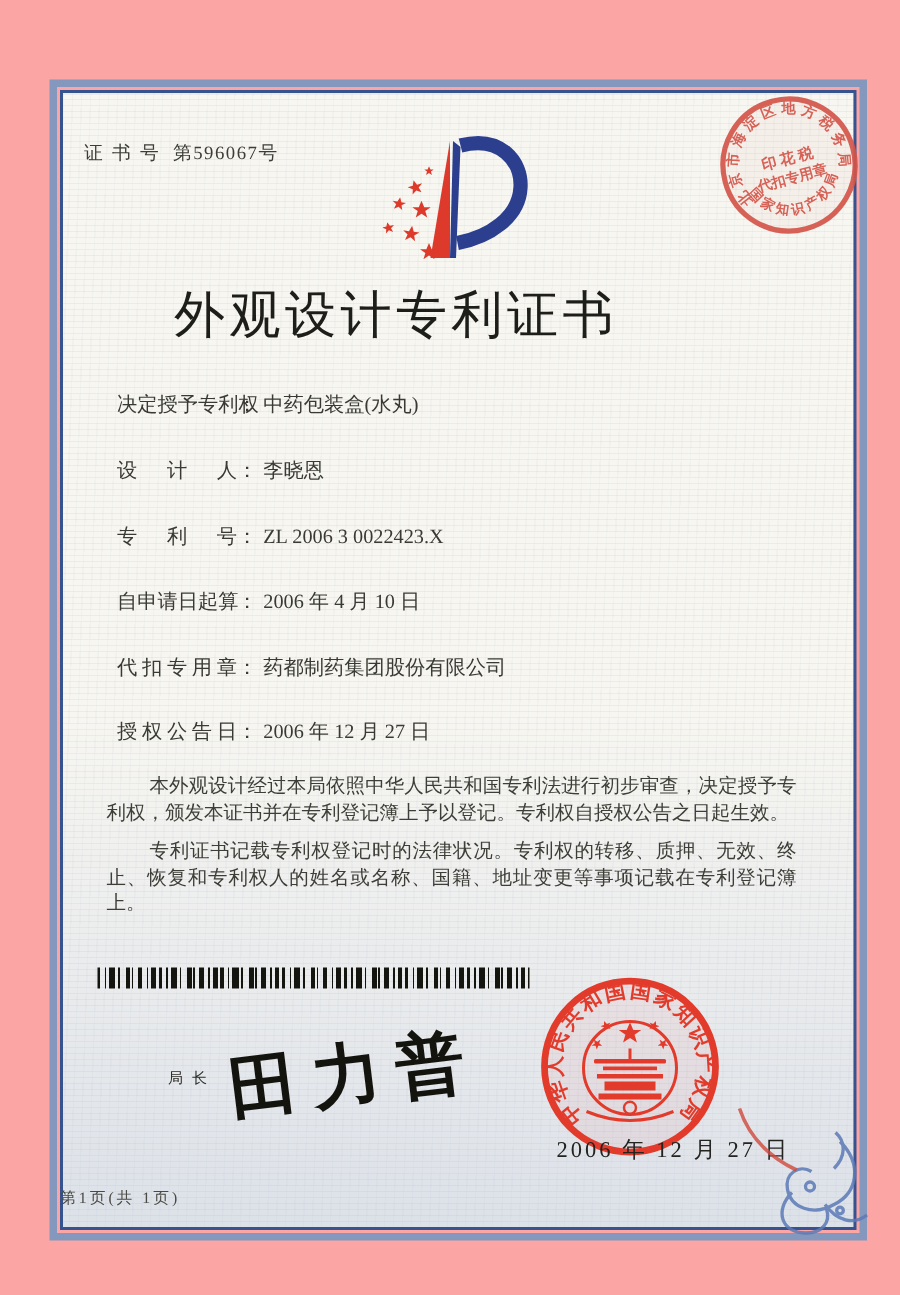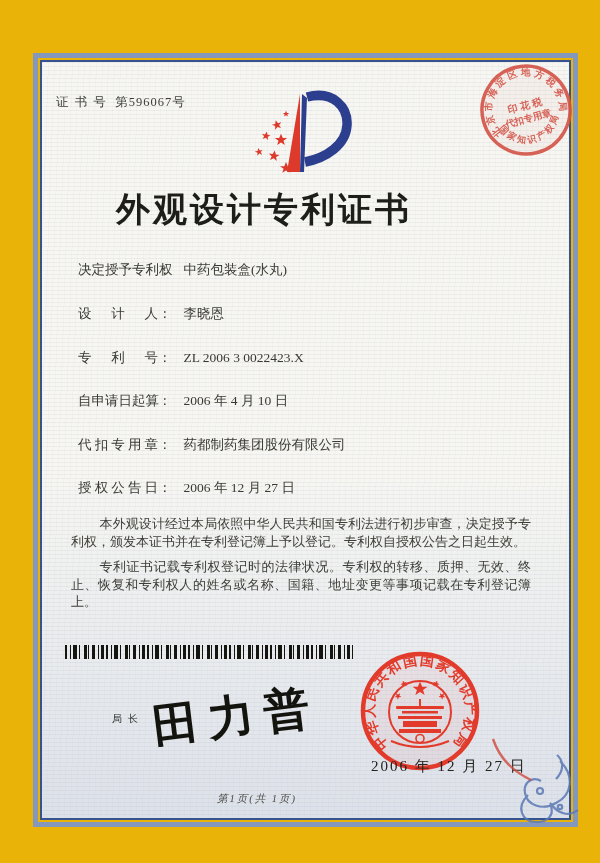--- a/index.html
+++ b/index.html
@@ -1,18 +1,18 @@
 <!DOCTYPE html>
 <html><head>
 <meta charset="utf-8">
 <style>
   html,body{margin:0;padding:0;background:#e8e7e2;}
   .page{
     position:relative;width:600px;height:863px;overflow:hidden;
-    background:#eab308;
+    background:#fca5a5;
     font-family:"Liberation Serif","DejaVu Serif",serif;
     color:#33332e;
   }
   .pattern{
     position:absolute;left:42px;top:62px;width:527px;height:756px;z-index:0;
     background-color:#f7f6f1;
     background-image:
       linear-gradient(to bottom, rgba(195,204,228,0) 55%, rgba(164,180,214,0.32) 100%),
       repeating-linear-gradient(to bottom, rgba(132,152,196,0.11) 0 1px, rgba(132,152,196,0) 1px 4px),
       repeating-linear-gradient(92deg, rgba(132,152,196,0.05) 0 1px, rgba(132,152,196,0) 1px 6px);
@@ -23,26 +23,26 @@
   }
   .frame::after{
     content:"";position:absolute;inset:2px;border:2px solid #36538f;
   }
   .abs{position:absolute;z-index:2;}
   .cert-no{left:56px;top:94px;font-size:12.5px;letter-spacing:1.5px;color:#3d3d38;}
   .cert-no .num{margin-left:8px;letter-spacing:1px;}
   .logo{left:246px;top:88px;}
   .title{
     left:40px;top:187px;width:448px;text-align:center;
-    font-size:34px;font-weight:bold;letter-spacing:3px;color:#1d1d1a;
+    font-size:34px;font-weight:normal;letter-spacing:3px;color:#1d1d1a;
   }
   .frow{position:absolute;left:78px;font-size:13.5px;color:#3a3a34;white-space:nowrap;}
   .flabel{display:inline-block;width:80px;text-align:justify;text-align-last:justify;vertical-align:bottom;}
   .fcolon{display:inline-block;}
-  .fvalue{margin-left:12px;}
+  .fvalue{margin-left:4px;}
   .r0{top:261px}.r1{top:305px}.r2{top:349px}.r3{top:392px}.r4{top:436px}.r5{top:479px}
   .body-text{
     left:63px;top:507px;width:476px;
     font-size:13px;line-height:17.6px;color:#3e3e38;
     text-align:justify;
   }
   .body-text p{margin:8px;text-indent:2.2em;}
   .barcode{
     left:65px;top:645px;width:288px;height:14px;
     background:repeating-linear-gradient(90deg,
@@ -55,21 +55,21 @@
       #15150f 27px 30px, transparent 30px 33px,
       #15150f 33px 34px, transparent 34px 36px,
       #15150f 36px 39px, transparent 39px 41px);
   }
   .director-label{left:112px;top:712px;font-size:10px;letter-spacing:6px;color:#2b2b27;}
   .signature{
     left:152px;top:686px;font-size:46px;font-weight:700;color:#14140f;
     letter-spacing:10px;transform:rotate(-7deg);white-space:nowrap;
   }
   .seal-date{left:371px;top:757px;font-size:15px;letter-spacing:2px;color:#23231f;z-index:3;}
-  .footer-page{left:40px;top:792px;width:434px;text-align:center;font-size:10.5px;letter-spacing:2px;color:#4a4a44;font-style:italic;}
+  .footer-page{left:40px;top:792px;width:434px;text-align:left;font-size:10.5px;letter-spacing:2px;color:#4a4a44;}
   svg{display:block;}
   .stamp-svg{left:466px;top:50px;z-index:3;}
   .seal-svg{left:350px;top:643px;z-index:2;}
   .ornament-svg{left:488px;top:733px;z-index:3;}
 </style>
 </head>
 <body>
 
 <div class="page">
 

